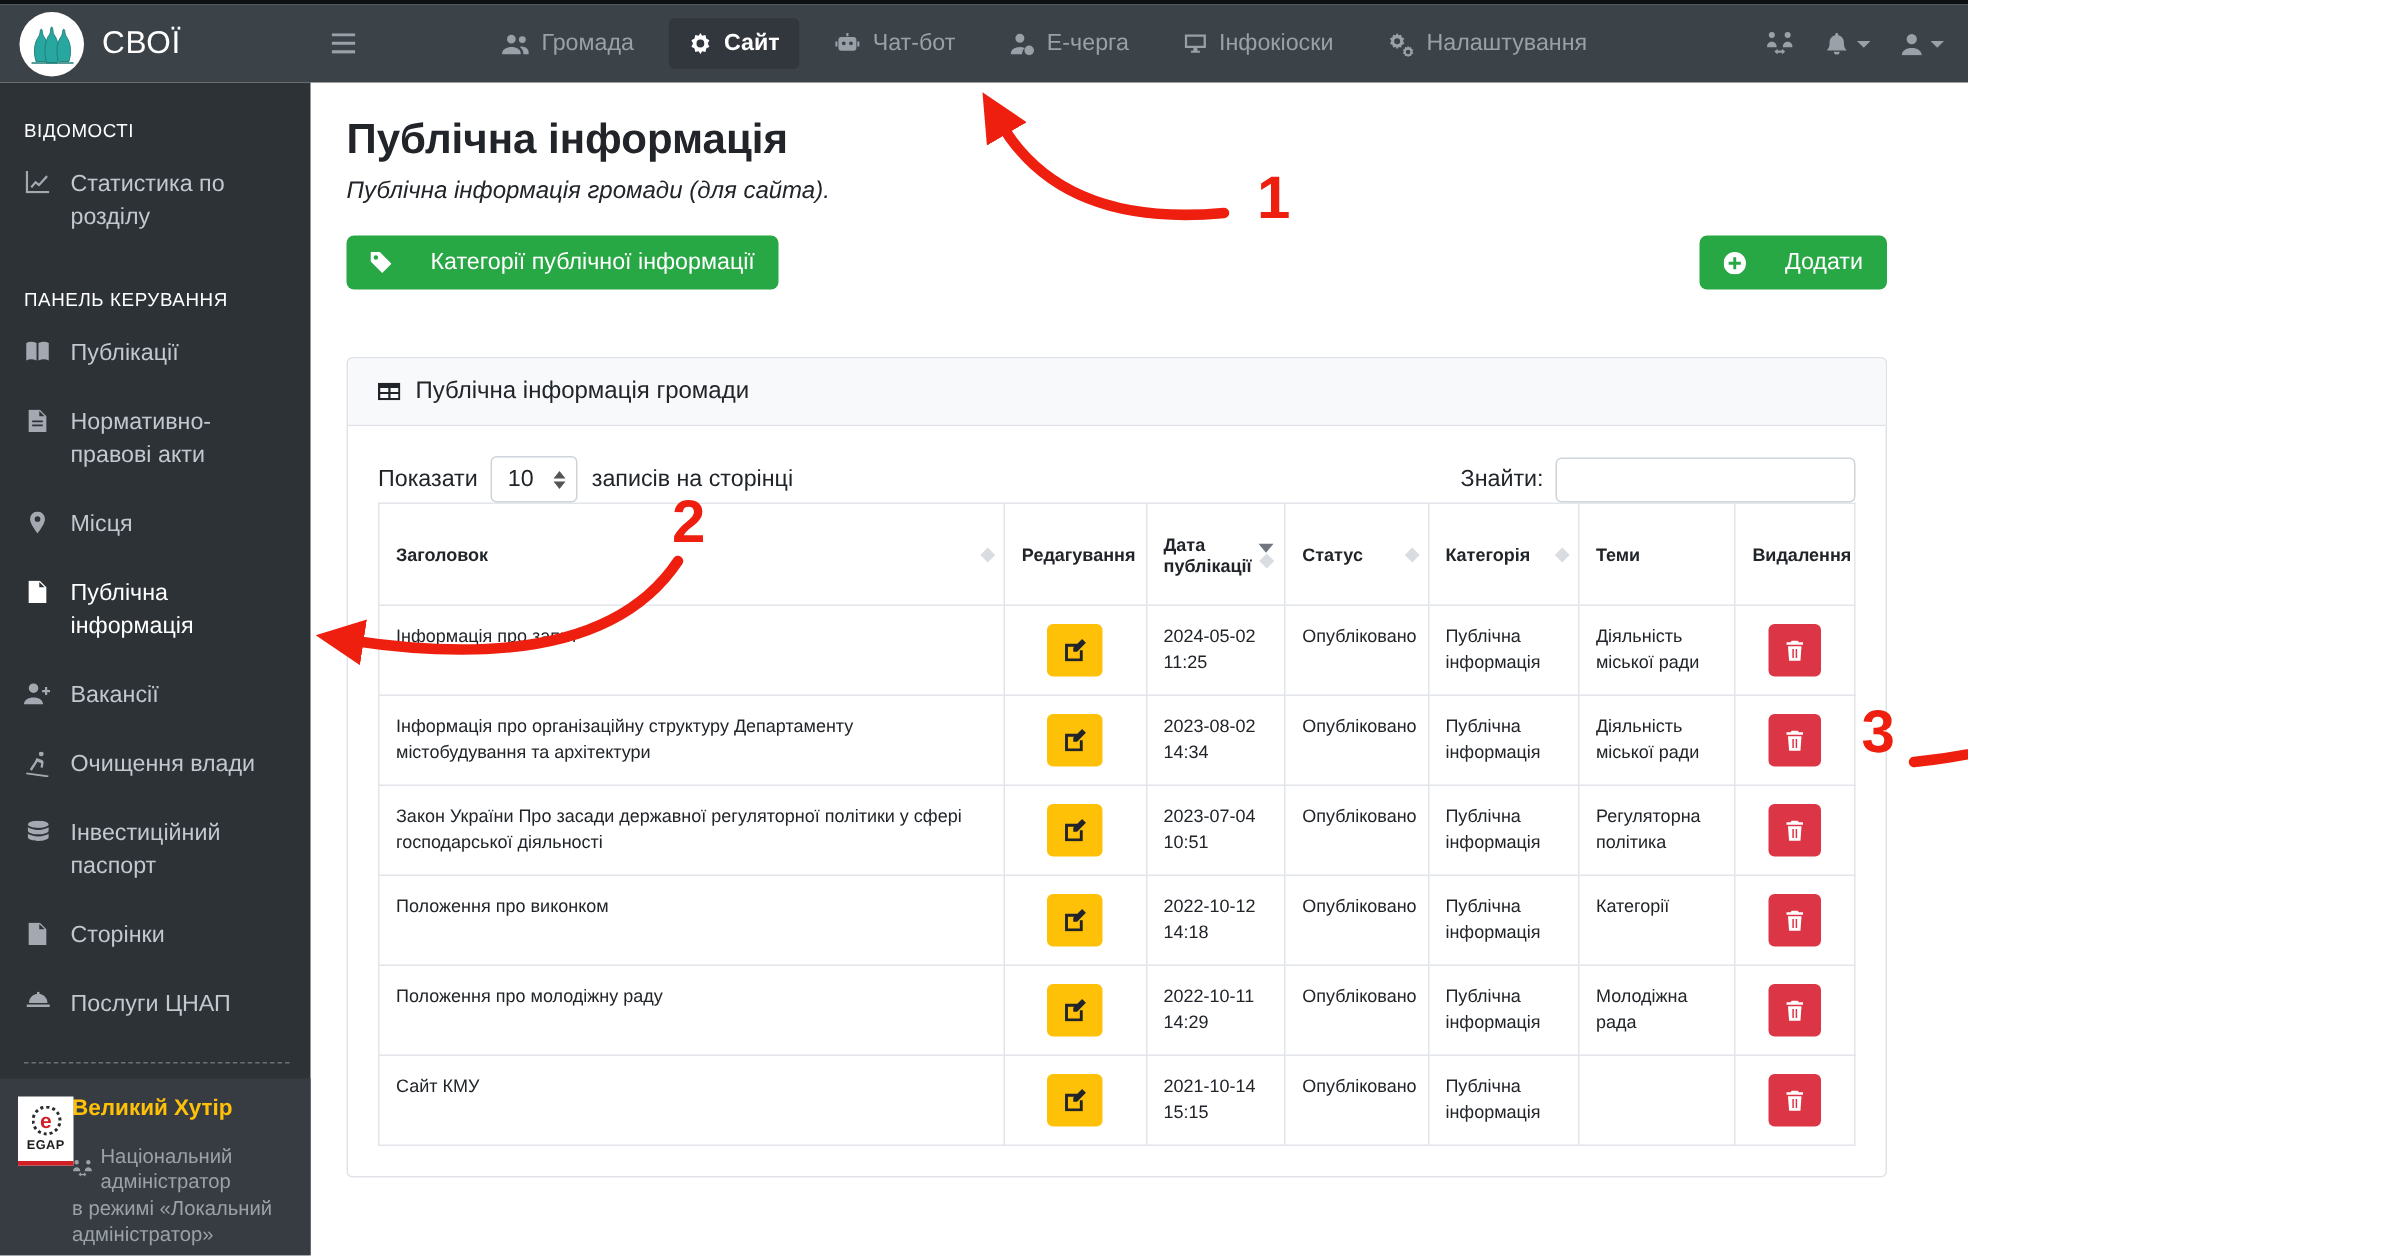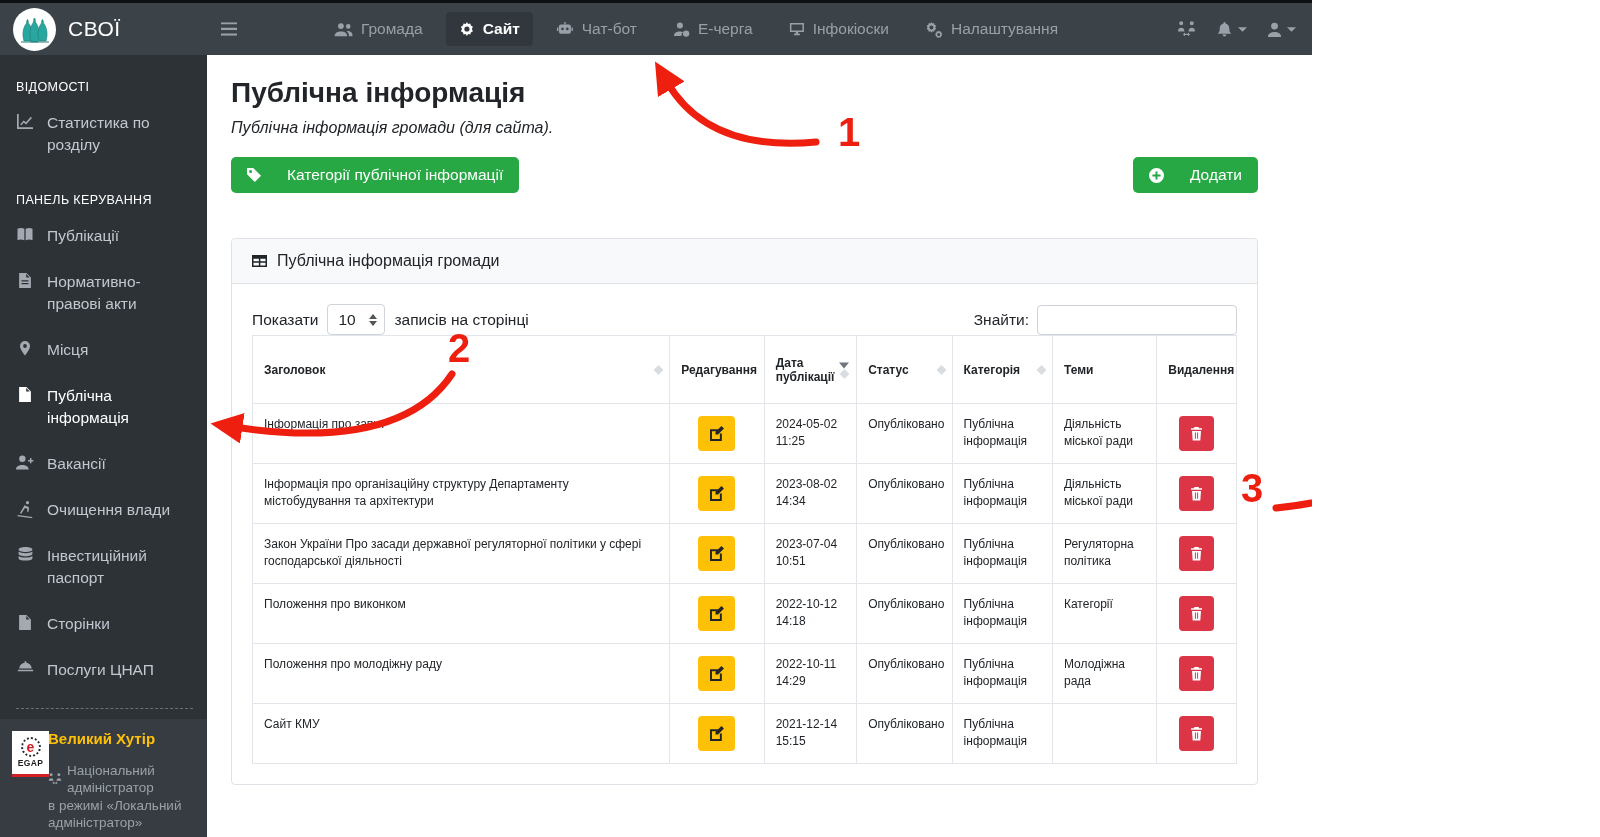--- a/index.html
+++ b/index.html
@@ -605,21 +605,21 @@
             </tr>
             <tr>
               <td>Сайт КМУ</td>
               <td class="center">
                 <button class="cell-btn btn-edit">
                     <svg width="14" height="15">
                       <use href="#i-pen-square"></use>
                     </svg>
                   </button>
               </td>
-              <td><span>2021-12-14</span><br><span>15:15</span></td>
+              <td><span>2021-10-14</span><br><span>15:15</span></td>
               <td>Опубліковано</td>
               <td>Публічна інформація</td>
               <td></td>
               <td class="center">
                 <button class="cell-btn btn-del">
                     <svg width="13" height="14">
                       <use href="#i-trash"></use>
                     </svg>
                   </button>
               </td>

